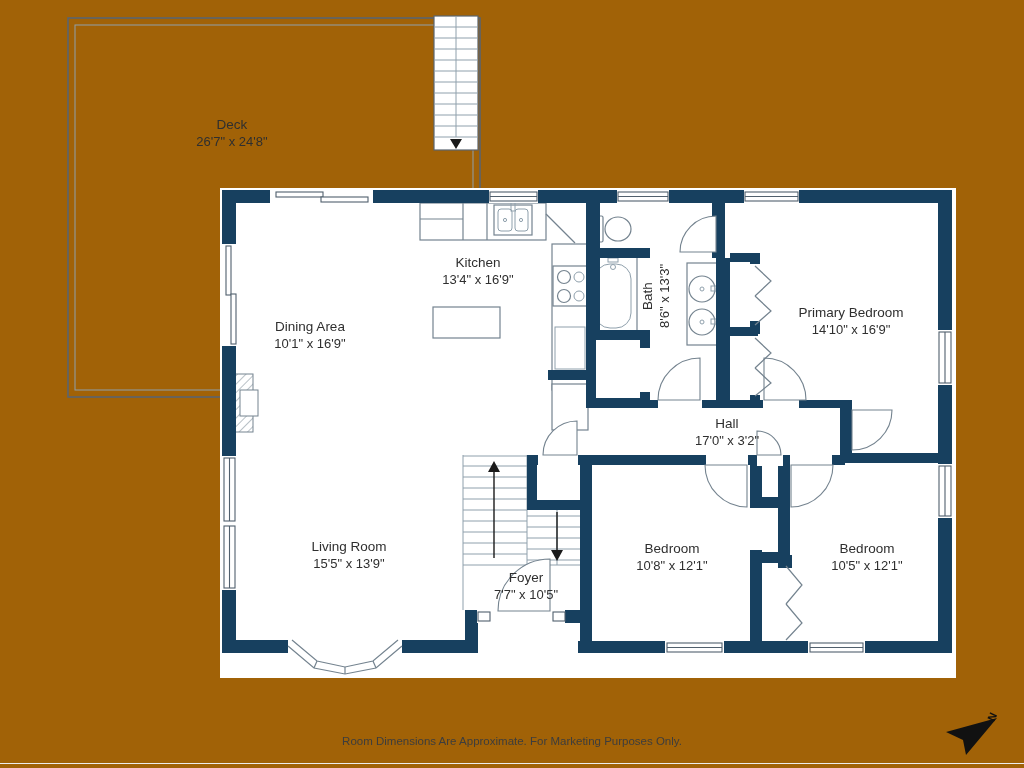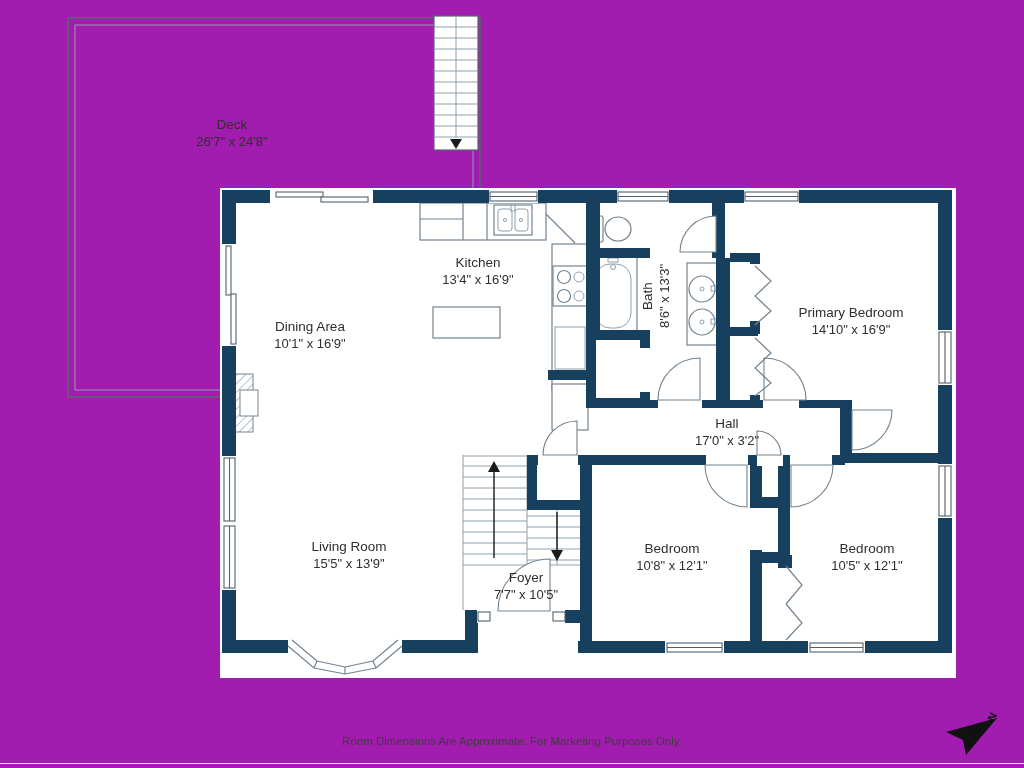--- a/index.html
+++ b/index.html
@@ -2,21 +2,21 @@
 <html style="--wall: #17405f; --line: #74838f; --text: #2f2f2f; --footer: #3d3d3d;"><head>
 <meta charset="utf-8">
 <style>
   :root{
     --wall:#17405f;
     --line:#74838f;
     --text:#2f2f2f;
     --footer:#3d3d3d;
   }
   html,body{margin:0;padding:0;background:#fff;}
-  #stage{position:relative;width:1024px;height:768px;background:#a21caf;overflow:hidden;
+  #stage{position:relative;width:1024px;height:768px;background:#a16207;overflow:hidden;
          font-family:"Liberation Sans",sans-serif;}
   svg{position:absolute;left:0;top:0;}
   .wall{fill:var(--wall);stroke:none;}
   .gap{fill:#ffffff;stroke:none;}
   .thin{stroke:var(--line);fill:none;stroke-width:1.2;}
   .thinl{stroke:#8fa0ac;fill:none;stroke-width:1;}
   .thinf{stroke:var(--line);fill:#ffffff;stroke-width:1.2;}
   .deckline{stroke:#5a6570;fill:none;stroke-width:1.6;}
   .win{stroke:#51606d;fill:#ffffff;stroke-width:1.1;}
   .fan{stroke:var(--line);fill:#ffffff;stroke-width:1.1;}

